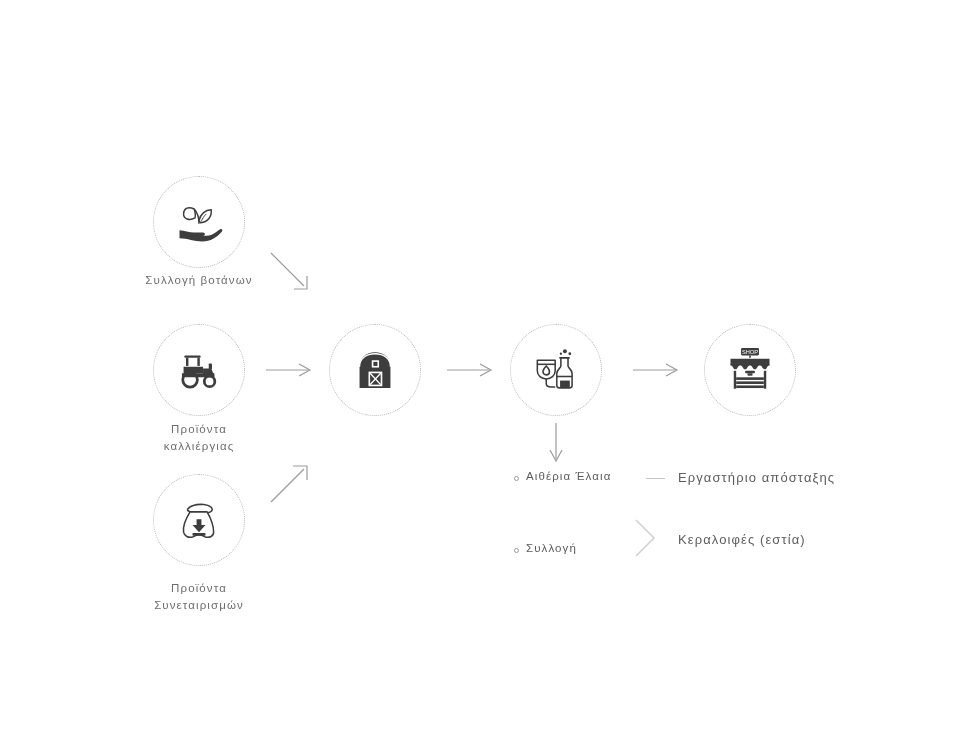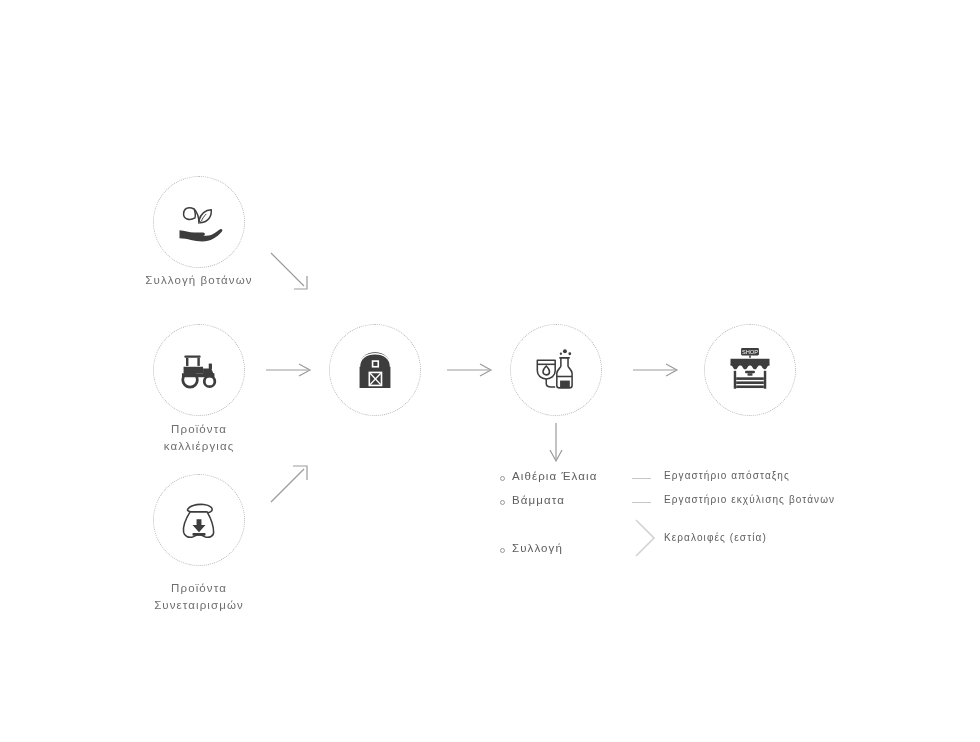--- a/index.html
+++ b/index.html
@@ -57,21 +57,21 @@
     font-family: "Liberation Sans", sans-serif;
   }
 
   .arrow-svg {
     position: absolute;
     overflow: visible;
   }
 
   #legend {
     position: absolute;
-    left: 500px;
+    left: 514px;
     top: 470px;
     width: 400px;
     height: 120px;
   }
   .legend-row {
     position: absolute;
     left: 0;
     height: 23px;
     width: 400px;
   }
@@ -100,21 +100,21 @@
     left: 132px;
     top: 8px;
     width: 19px;
     height: 1px;
     background: #c6c6c6;
   }
   .legend-place {
     position: absolute;
     left: 164px;
     top: 0;
-    font-size: 10px;
+    font-size: 13px;
     letter-spacing: 1.1px;
     color: #5d5d5d;
     white-space: nowrap;
     font-family: "Liberation Sans", sans-serif;
   }
   #bracket {
     position: absolute;
     left: 634px;
     top: 518px;
     width: 24px;
@@ -268,26 +268,20 @@
 
   <div id="legend">
 
     <div class="legend-row" style="top:0px;">
       <span class="legend-bullet"></span>
       <span class="legend-product">Αιθέρια Έλαια</span>
       <span class="legend-dash"></span>
       <span class="legend-place">Εργαστήριο απόσταξης</span>
     </div>
 
-    <div class="legend-row" style="top:24px;">
-      <span class="legend-bullet"></span>
-      <span class="legend-product">Βάμματα</span>
-      <span class="legend-dash"></span>
-      <span class="legend-place">Εργαστήριο εκχύλισης βοτάνων</span>
-    </div>
 
 
     <div class="legend-row" style="top:72px;">
       <span class="legend-bullet"></span>
       <span class="legend-product">Συλλογή</span>
       <span class="legend-place" style="top:-10px;">Κεραλοιφές (εστία)</span>
     </div>
 
 
   </div>

